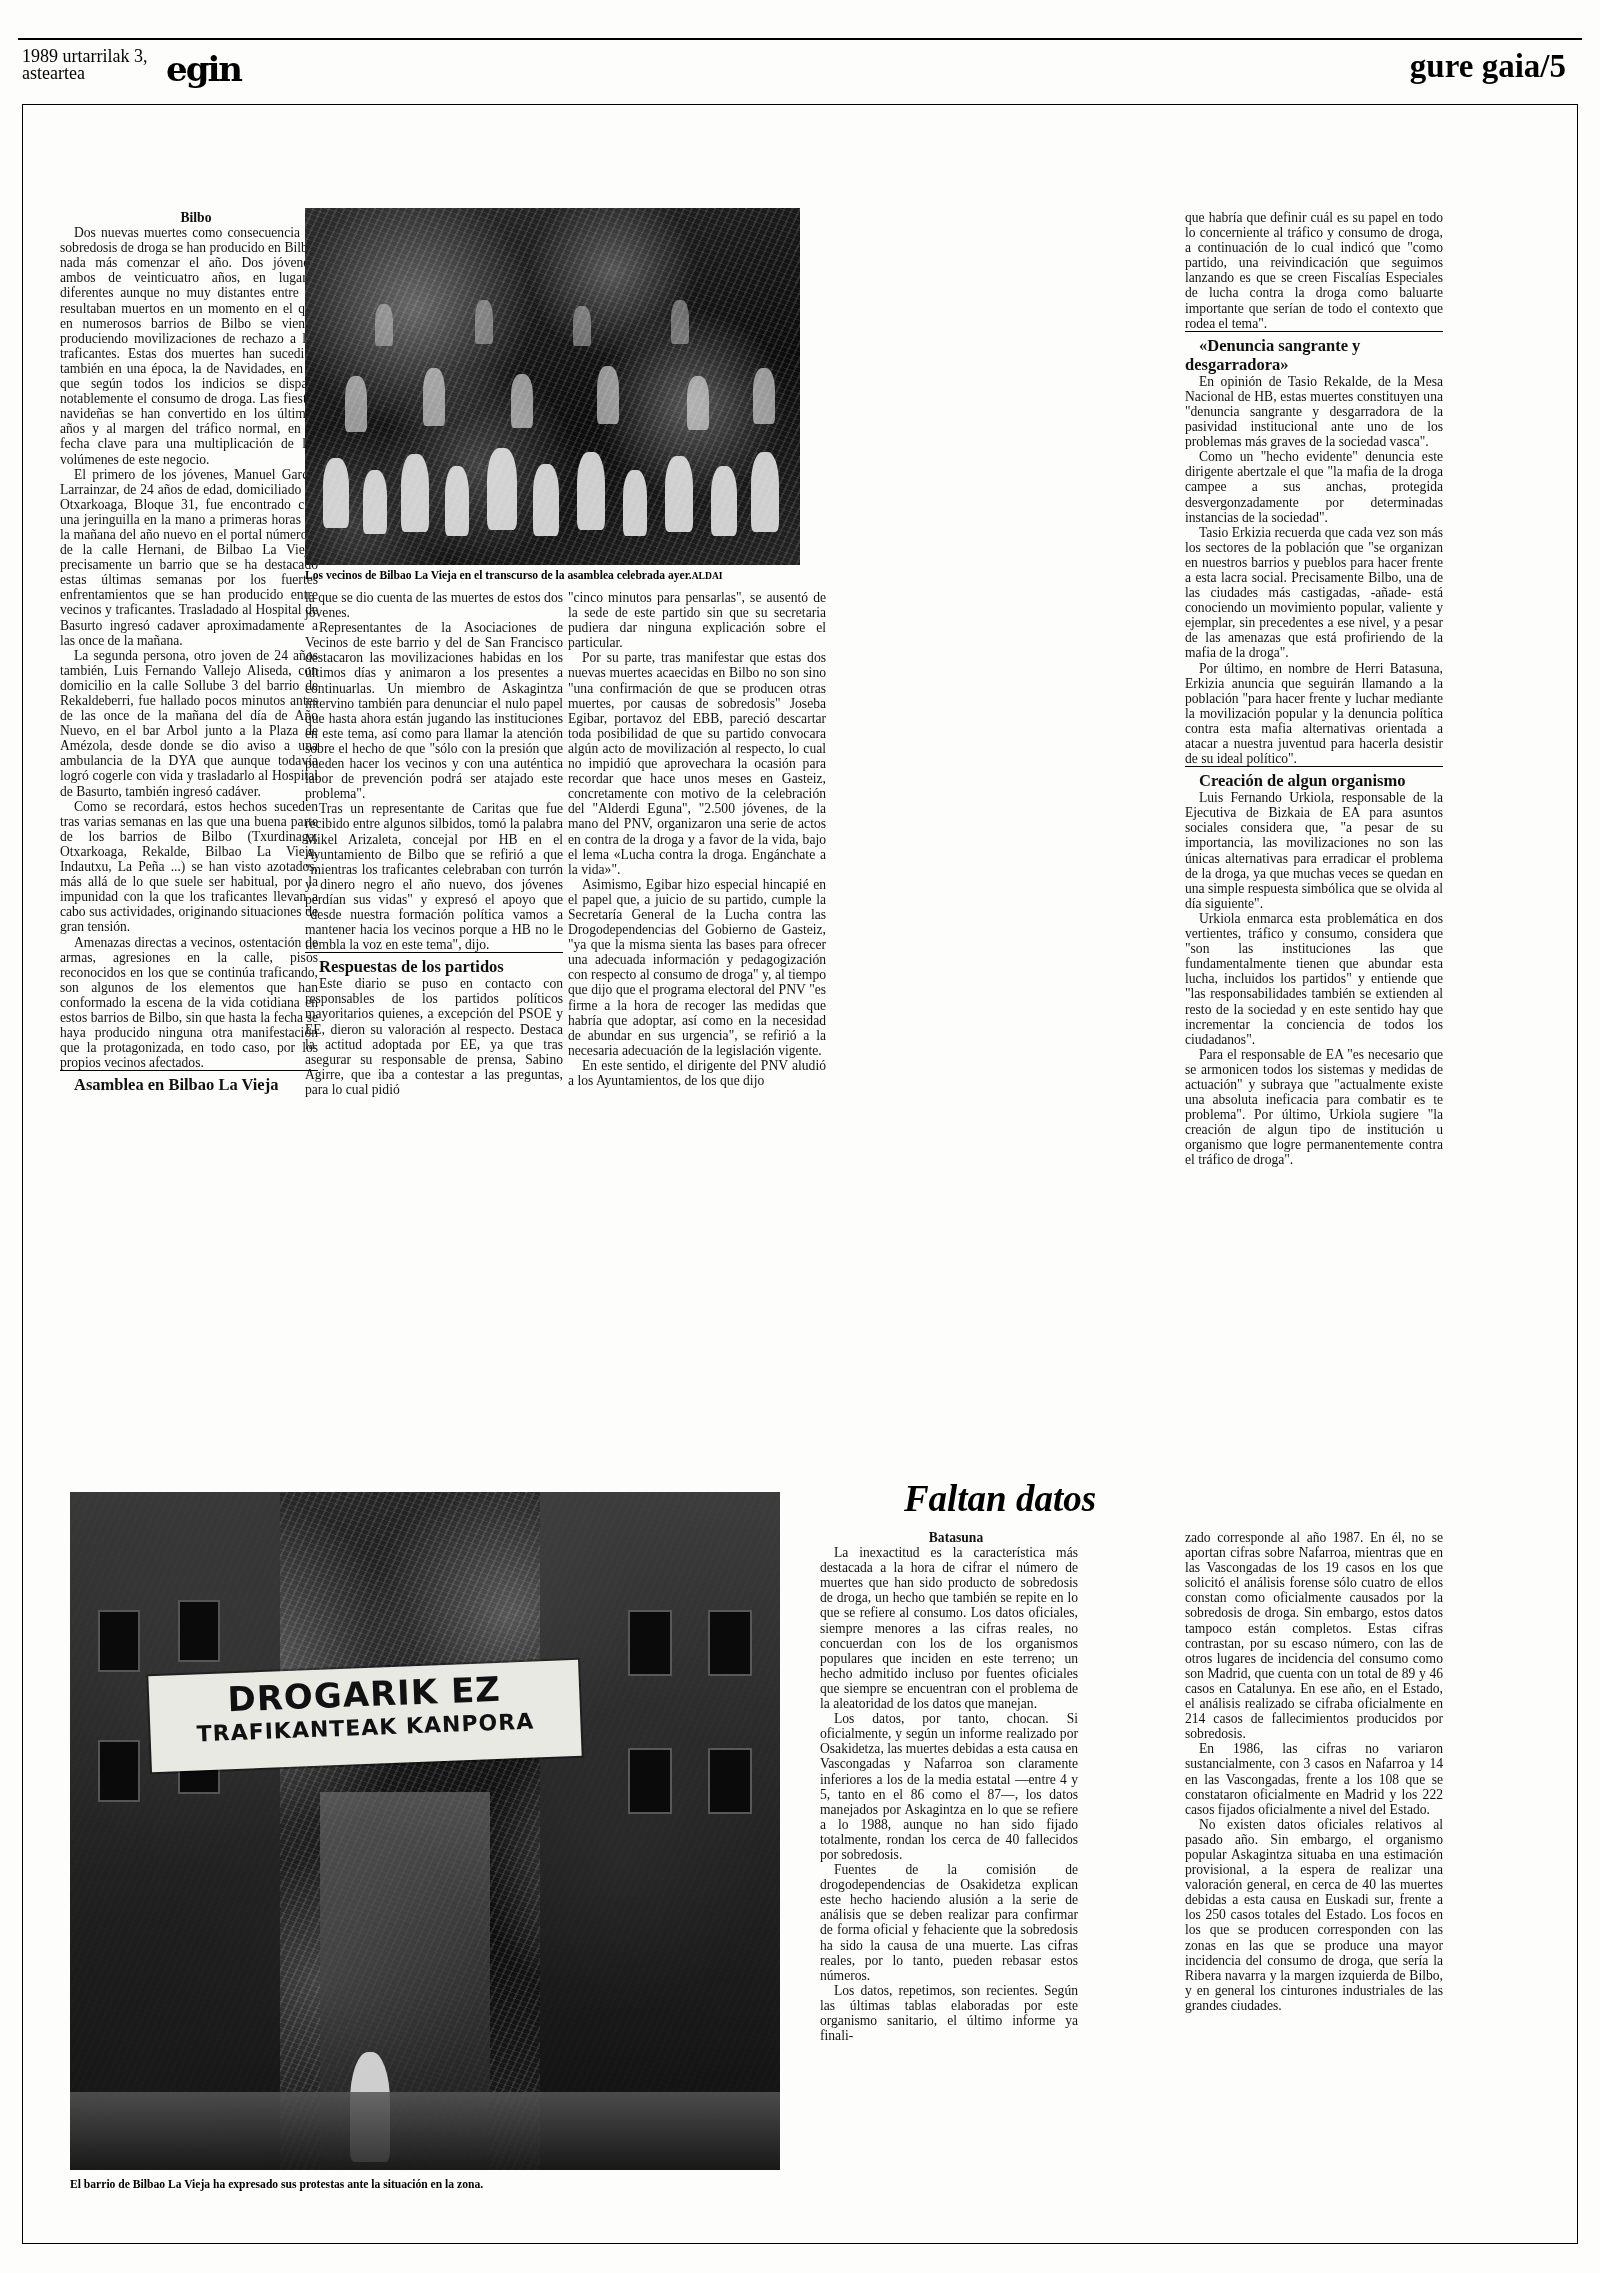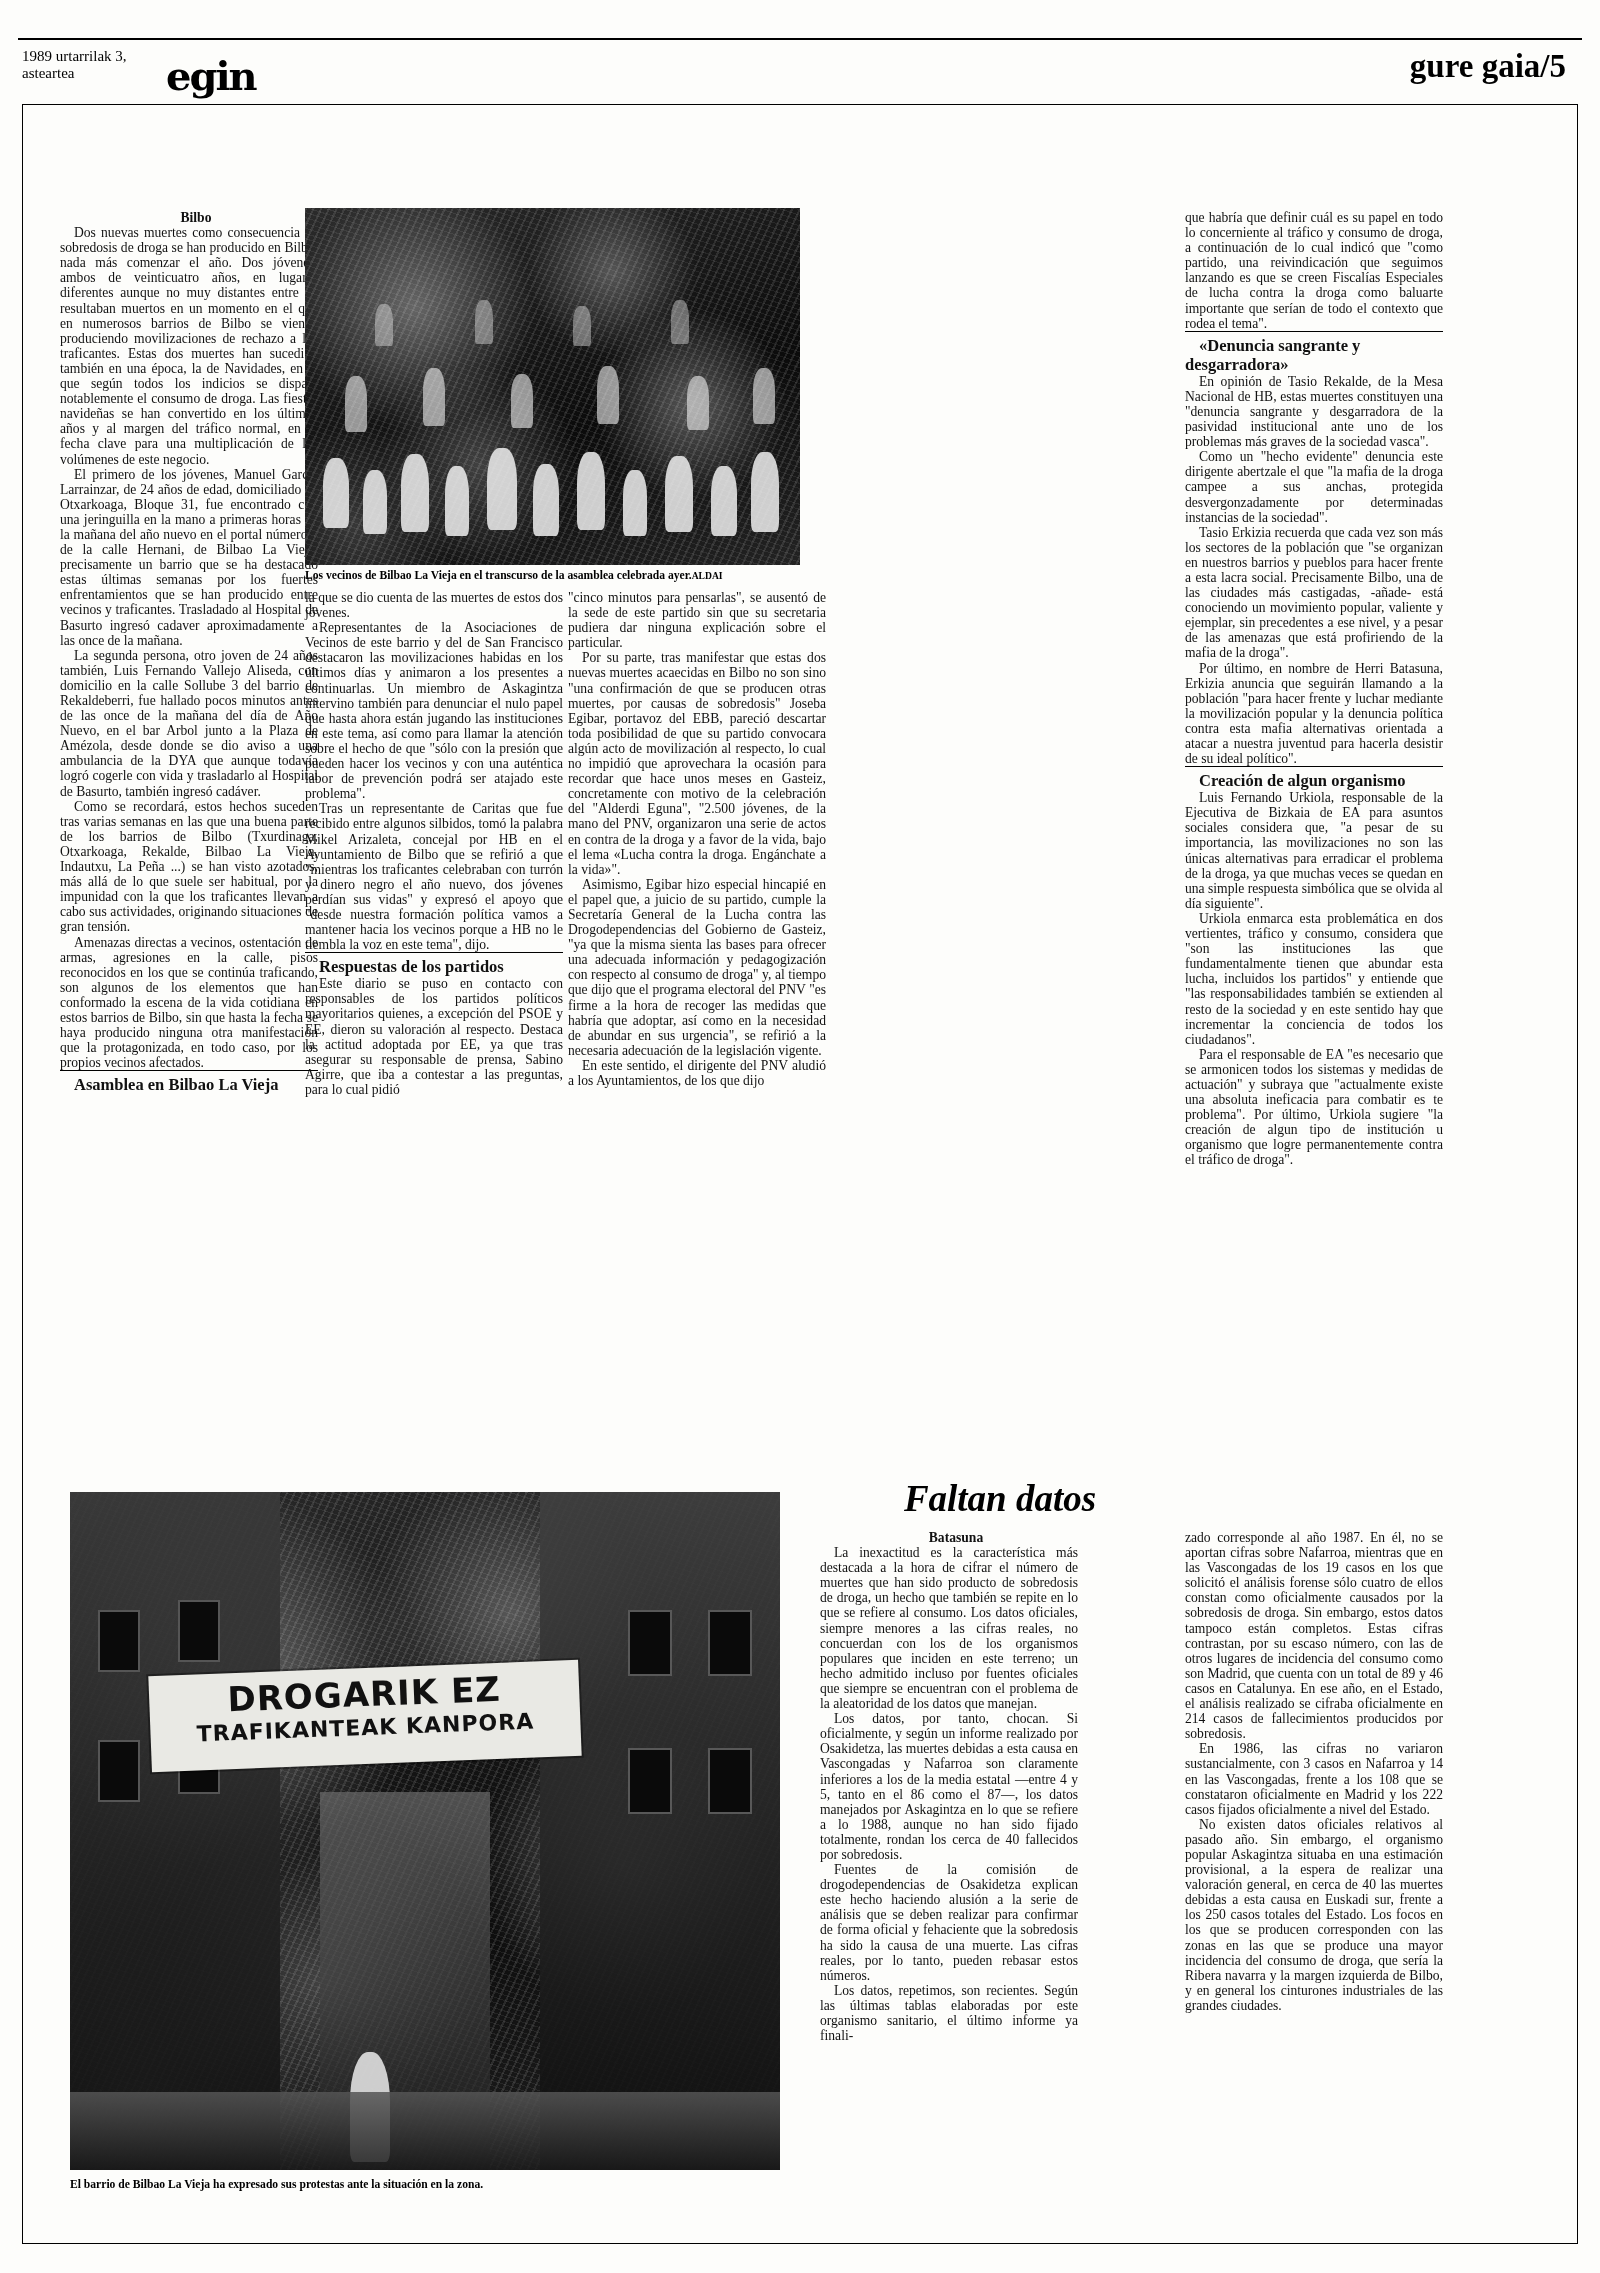--- a/index.html
+++ b/index.html
@@ -16,27 +16,27 @@
     background:#fdfdfb;
   }
 
   
   .masthead{
     position:absolute;left:18px;top:38px;width:1564px;height:62px;
     border-top:2px solid #000;
   }
   .mast-date{
     position:absolute;left:4px;top:8px;
-    font-size:15px;line-height:17px;font-family:"Liberation Serif",serif;
+    font-size:18px;line-height:17px;font-family:"Liberation Serif",serif;
   }
   .mast-logo{
-    position:absolute;left:148px;top:8px;
+    position:absolute;left:148px;top:1px;
     font-family:"DejaVu Serif", serif;
     font-weight:bold;
-    font-size:40px;
+    font-size:34px;
     letter-spacing:-2px;
     line-height:56px;
     font-style:normal;
   }
   .mast-section{
     position:absolute;right:16px;top:8px;
     font-family:"Liberation Serif", serif;
     font-weight:bold;
     font-size:33px;
     line-height:36px;

